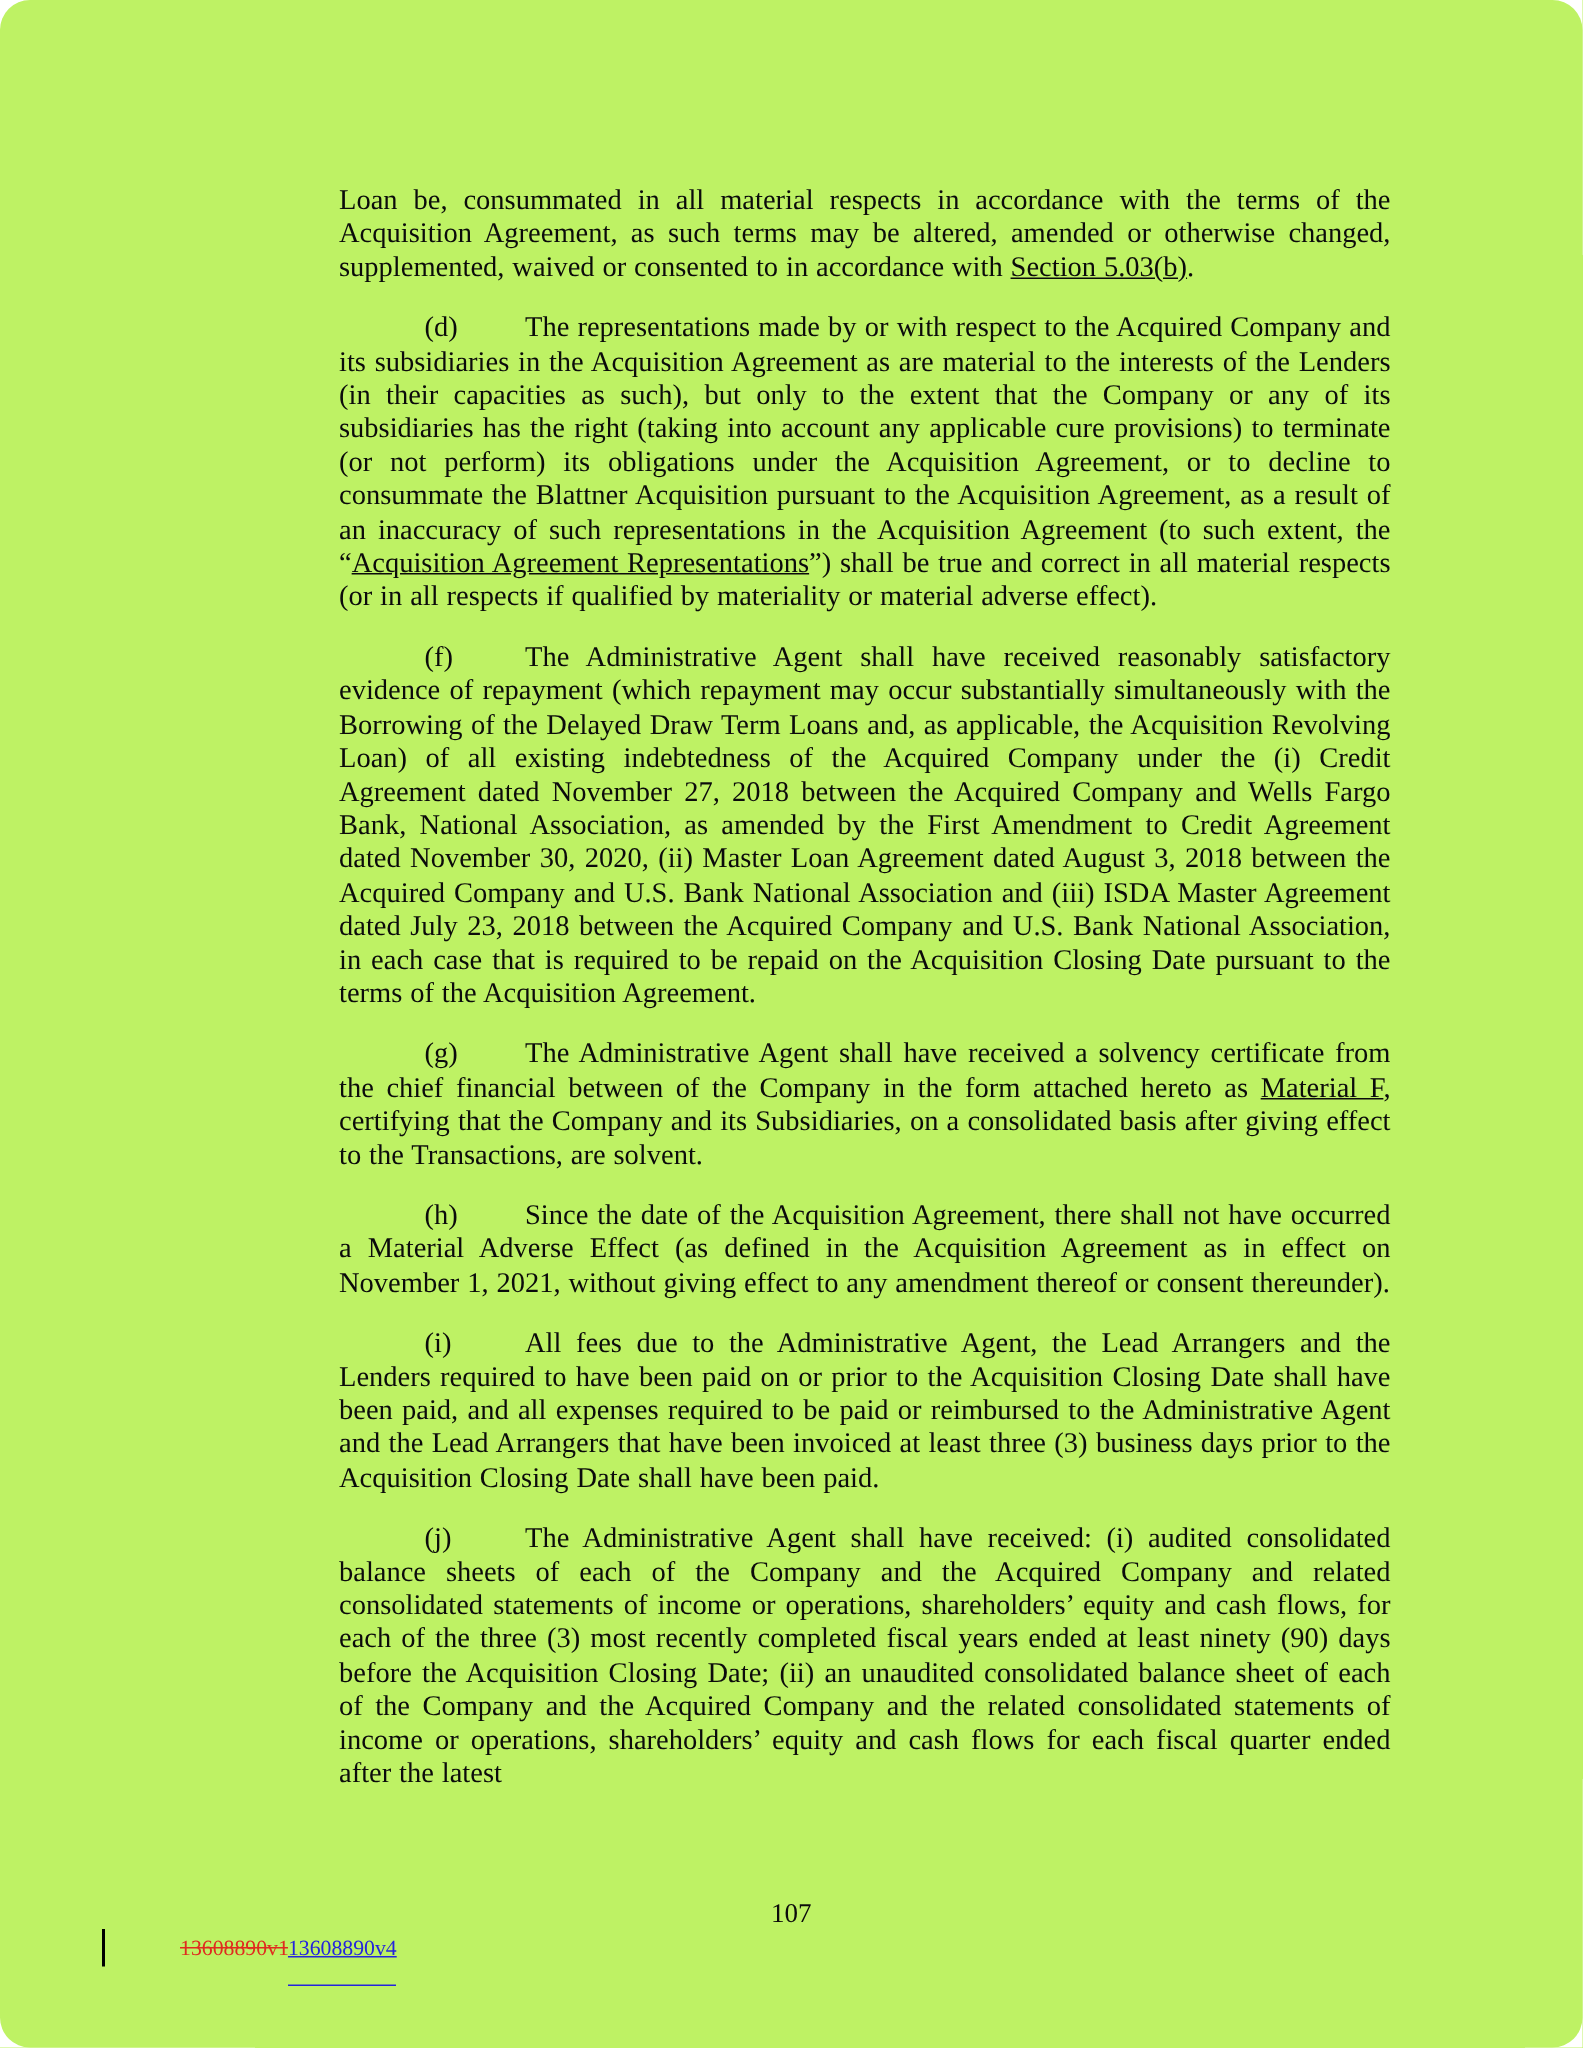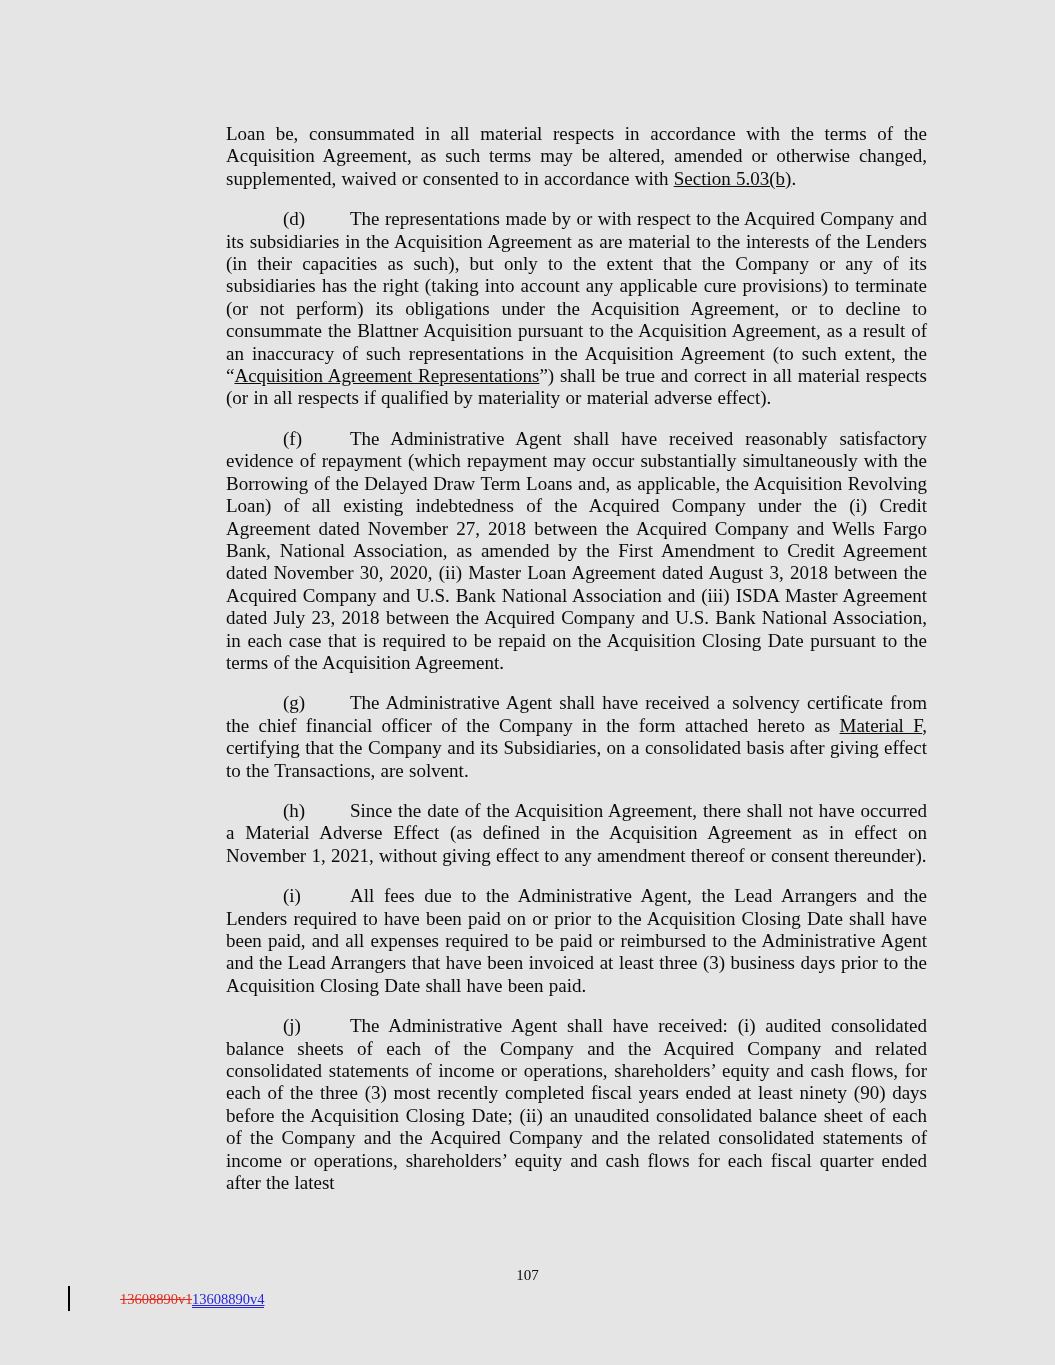--- a/index.html
+++ b/index.html
@@ -8,21 +8,22 @@
     height: 1365px;
     background: #ffffff;
     position: relative;
     font-family: "Liberation Serif", serif;
     color: #0b0b0b;
     overflow: hidden;
   }
   .page {
     position: absolute;
     inset: 0;
-    background: #e5e5e5;
+    background: #bef264;
+    border-radius: 20px;
   }
   .body-text {
     position: absolute;
     left: 226px;
     top: 123px;
     width: 701px;
     font-size: 19px;
     line-height: 22.4px;
     text-align: justify;
   }
@@ -37,52 +38,52 @@
     width: 67px;
     text-indent: 0;
   }
   .u { text-decoration: underline; }
   .page-number {
     position: absolute;
     top: 1264px;
     left: 0;
     width: 1055px;
     text-align: center;
-    font-size: 15px;
+    font-size: 18px;
     line-height: 22px;
   }
   .change-bar {
     position: absolute;
     left: 68px;
     top: 1286px;
     width: 2px;
     height: 25px;
     background: #000000;
   }
   .rev-stamp {
     position: absolute;
     left: 120px;
     top: 1290px;
     font-size: 14.5px;
     line-height: 18px;
     white-space: nowrap;
   }
   .rev-old { text-decoration: line-through; }
-  .rev-new { text-decoration: underline; border-bottom: 1px solid; padding-bottom: 0px; }
+  .rev-new { text-decoration: underline; border-bottom: 1px solid; padding-bottom: 16px; }
 </style>
 </head>
 <body>
 
 <div class="page">
 
   <main class="body-text">
       <p class="para no-indent"><span>Loan be, consummated in all material respects in accordance with the terms of the Acquisition Agreement, as such terms may be altered, amended or otherwise changed, supplemented, waived or consented to in accordance with </span><span class="u">Section 5.03(b)</span><span>.</span></p>
       <p class="para"><span class="plabel">(d)</span><span>The representations made by or with respect to the Acquired Company and its subsidiaries in the Acquisition Agreement as are material to the interests of the Lenders (in their capacities as such), but only to the extent that the Company or any of its subsidiaries has the right (taking into account any applicable cure provisions) to terminate (or not perform) its obligations under the Acquisition Agreement, or to decline to consummate the Blattner Acquisition pursuant to the Acquisition Agreement, as a result of an inaccuracy of such representations in the Acquisition Agreement (to such extent, the “</span><span class="u">Acquisition Agreement Representations</span><span>”) shall be true and correct in all material respects (or in all respects if qualified by materiality or material adverse effect).</span></p>
       <p class="para"><span class="plabel">(f)</span><span>The Administrative Agent shall have received reasonably satisfactory evidence of repayment (which repayment may occur substantially simultaneously with the Borrowing of the Delayed Draw Term Loans and, as applicable, the Acquisition Revolving Loan) of all existing indebtedness of the Acquired Company under the (i) Credit Agreement dated November 27, 2018 between the Acquired Company and Wells Fargo Bank, National Association, as amended by the First Amendment to Credit Agreement dated November 30, 2020, (ii) Master Loan Agreement dated August 3, 2018 between the Acquired Company and U.S. Bank National Association and (iii) ISDA Master Agreement dated July 23, 2018 between the Acquired Company and U.S. Bank National Association, in each case that is required to be repaid on the Acquisition Closing Date pursuant to the terms of the Acquisition Agreement.</span></p>
-      <p class="para"><span class="plabel">(g)</span><span>The Administrative Agent shall have received a solvency certificate from the chief financial officer of the Company in the form attached hereto as </span><span class="u">Material F</span><span>, certifying that the Company and its Subsidiaries, on a consolidated basis after giving effect to the Transactions, are solvent.</span></p>
+      <p class="para"><span class="plabel">(g)</span><span>The Administrative Agent shall have received a solvency certificate from the chief financial between of the Company in the form attached hereto as </span><span class="u">Material F</span><span>, certifying that the Company and its Subsidiaries, on a consolidated basis after giving effect to the Transactions, are solvent.</span></p>
       <p class="para"><span class="plabel">(h)</span><span>Since the date of the Acquisition Agreement, there shall not have occurred a Material Adverse Effect (as defined in the Acquisition Agreement as in effect on November 1, 2021, without giving effect to any amendment thereof or consent thereunder).</span></p>
       <p class="para"><span class="plabel">(i)</span><span>All fees due to the Administrative Agent, the Lead Arrangers and the Lenders required to have been paid on or prior to the Acquisition Closing Date shall have been paid, and all expenses required to be paid or reimbursed to the Administrative Agent and the Lead Arrangers that have been invoiced at least three (3) business days prior to the Acquisition Closing Date shall have been paid.</span></p>
       <p class="para"><span class="plabel">(j)</span><span>The Administrative Agent shall have received: (i) audited consolidated balance sheets of each of the Company and the Acquired Company and related consolidated statements of income or operations, shareholders’ equity and cash flows, for each of the three (3) most recently completed fiscal years ended at least ninety (90) days before the Acquisition Closing Date; (ii) an unaudited consolidated balance sheet of each of the Company and the Acquired Company and the related consolidated statements of income or operations, shareholders’ equity and cash flows for each fiscal quarter ended after the latest</span></p>
     </main>
 
   <div class="page-number">107</div>
 
   <div class="change-bar"></div>
 
   <div class="rev-stamp">

